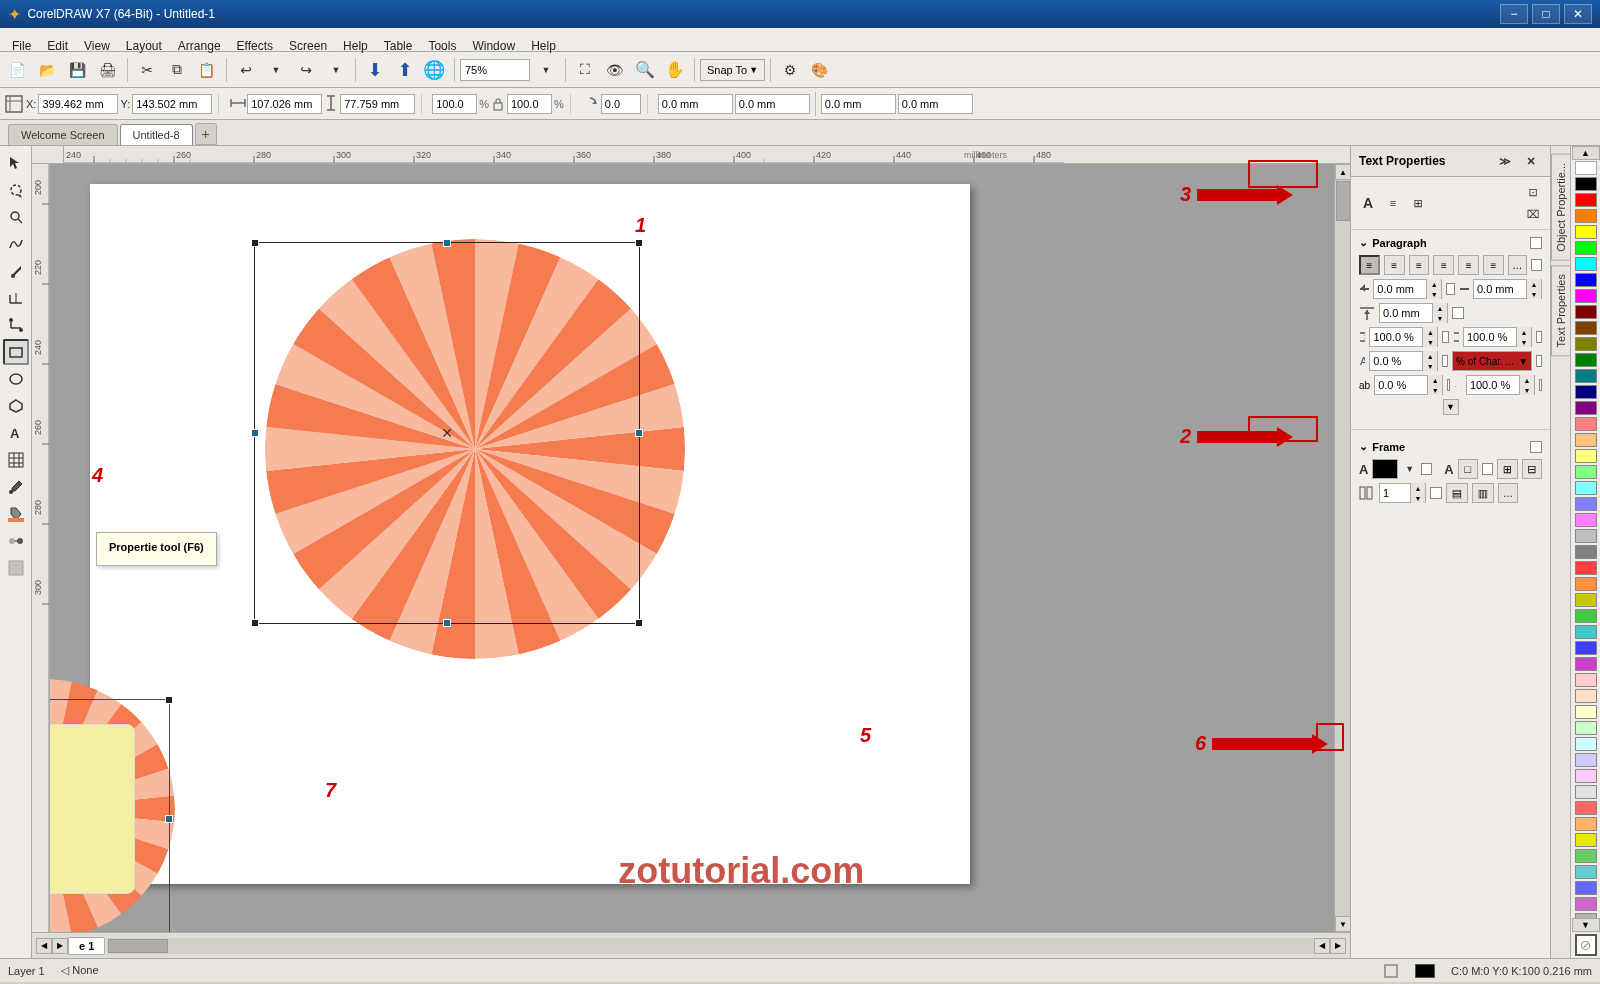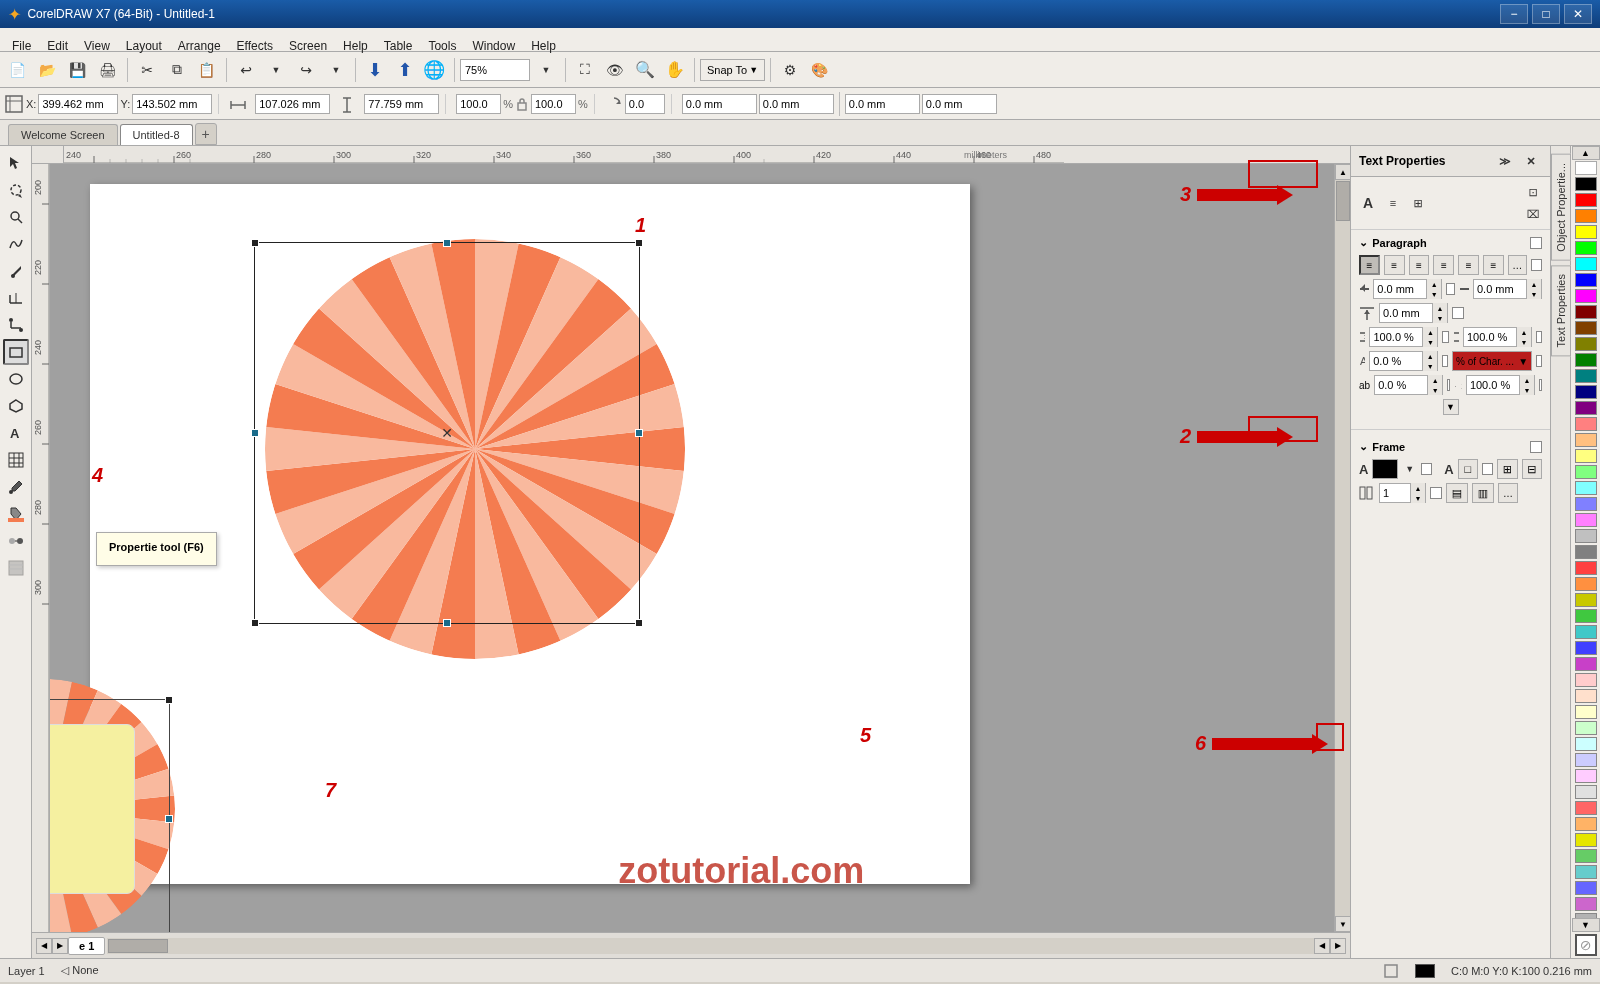--- a/index.html
+++ b/index.html
@@ -464,21 +464,21 @@
     <svg width="20" height="20">
         <rect x="2" y="2" width="16" height="16" fill="none" stroke="#666" stroke-width="1.5"></rect>
         <line x1="6" y1="2" x2="6" y2="18" stroke="#666" stroke-width="1"></line>
         <line x1="2" y1="7" x2="18" y2="7" stroke="#666" stroke-width="1"></line>
       </svg>
     <span class="coord-label">X:</span>
     <input class="coord-input" type="text" value="399.462 mm" style="">
     <span class="coord-label">Y:</span>
     <input class="coord-input" type="text" value="143.502 mm" style="">
   </div>
-  <div style="display:flex;align-items:flex-end;gap:8px;border-right:1px solid #ccc;padding: 0 6px;">
+  <div style="display:flex;align-items:flex-start;gap:0;border-right:1px solid #ccc;padding: 0 6px;">
     <svg width="18" height="18">
         <line x1="2" y1="9" x2="16" y2="9" stroke="#666" stroke-width="1.5"></line>
         <line x1="2" y1="5" x2="2" y2="13" stroke="#666" stroke-width="1.5"></line>
         <line x1="16" y1="5" x2="16" y2="13" stroke="#666" stroke-width="1.5"></line>
       </svg>
     <input class="size-input" type="text" value="107.026 mm" style="">
     <svg width="18" height="18">
         <line x1="9" y1="2" x2="9" y2="16" stroke="#666" stroke-width="1.5"></line>
         <line x1="5" y1="2" x2="13" y2="2" stroke="#666" stroke-width="1.5"></line>
         <line x1="5" y1="16" x2="13" y2="16" stroke="#666" stroke-width="1.5"></line>

